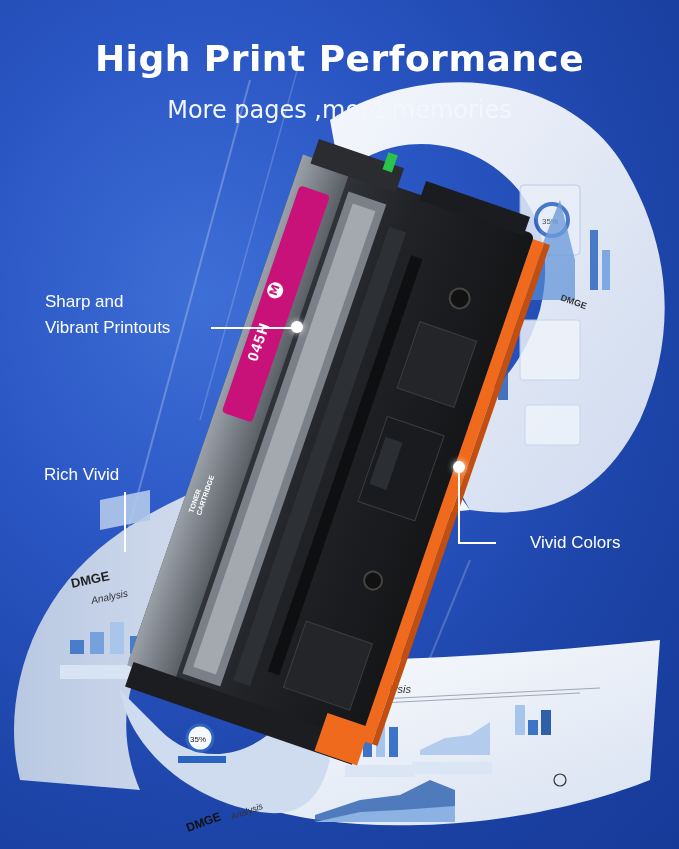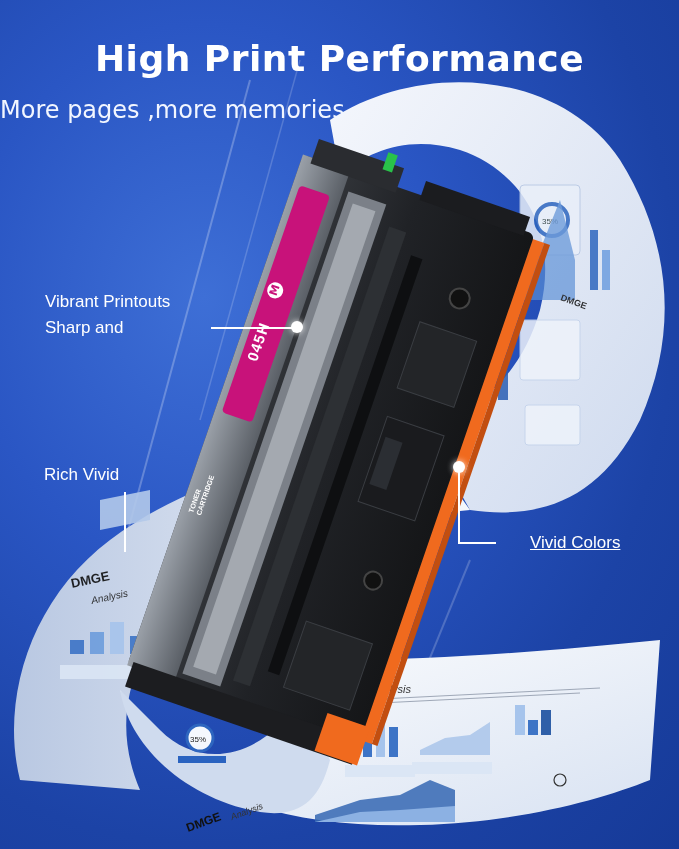--- a/index.html
+++ b/index.html
@@ -1,20 +1,20 @@
 <!DOCTYPE html>
 <html><head>
 <meta charset="utf-8">
 <style>
   html,body{margin:0;padding:0;}
   body{width:679px;height:849px;overflow:hidden;font-family:"DejaVu Sans","Liberation Sans",sans-serif;}
   .stage{position:relative;width:679px;height:849px;overflow:hidden;
     background:radial-gradient(ellipse at 30% 35%, #3e6fd6 0%, #2a56c4 35%, #1c43a6 70%, #163a98 100%);}
   .title{position:absolute;top:38px;left:0;width:679px;text-align:center;color:#fff;font-weight:bold;font-size:36px;letter-spacing:0.5px;}
-  .subtitle{position:absolute;top:96px;left:0;width:679px;color:#f2f6ff;font-size:24px;}
+  .subtitle{position:absolute;top:96px;left:0;width:679px;text-align:center;color:#f2f6ff;font-size:24px;}
   .callout{position:absolute;color:#fff;font-size:17px;line-height:26px;font-family:"Liberation Sans",sans-serif;}
   .line{position:absolute;background:#fff;}
   .dot{position:absolute;width:12px;height:12px;border-radius:50%;background:#fff;box-shadow:0 0 6px rgba(255,255,255,.9);}
   svg{position:absolute;left:0;top:0;}
   .doc-text{font-family:"Liberation Sans",sans-serif;}
 </style>
 </head>
 <body>
 
 <div class="stage">
@@ -147,31 +147,31 @@
   </div>
   <div style="position:absolute;left:168px;top:468px;width:80px;transform:rotate(-71deg);color:#fff;font-size:7px;font-weight:bold;line-height:8px;font-family:'Liberation Sans',sans-serif;">
     <div>TONER</div>
     <div>CARTRIDGE</div>
   </div>
 
   <div class="title">High Print Performance</div>
   <div class="subtitle">More pages ,more memories</div>
 
   <div class="callout" style="left:45px;top:289px;">
+    <div>Sharp and</div>
     <div>Vibrant Printouts</div>
-    <div>Sharp and</div>
   </div>
   <div class="line" style="left:211px;top:327px;width:85px;height:1.5px;"></div>
   <div class="dot" style="left:291px;top:321px;"></div>
 
   <div class="callout" style="left:44px;top:462px;">
     <div>Rich Vivid</div>
   </div>
   <div class="line" style="left:124px;top:492px;width:1.5px;height:60px;"></div>
 
-  <div class="callout" style="left:530px;top:530px;text-decoration:underline;">
+  <div class="callout" style="left:530px;top:530px;">
     <div>Vivid Colors</div>
   </div>
   <div class="line" style="left:458px;top:468px;width:1.5px;height:75px;"></div>
   <div class="line" style="left:458px;top:542px;width:38px;height:1.5px;"></div>
   <div class="dot" style="left:453px;top:461px;"></div>
 
 </div>
 
 </body></html>

